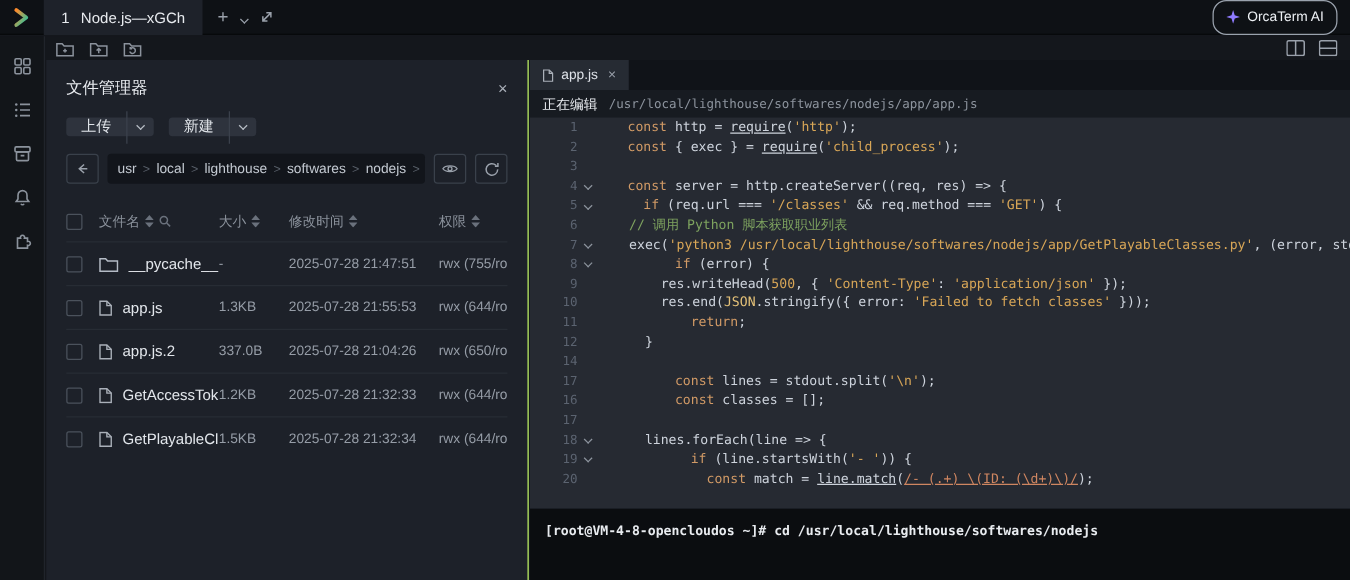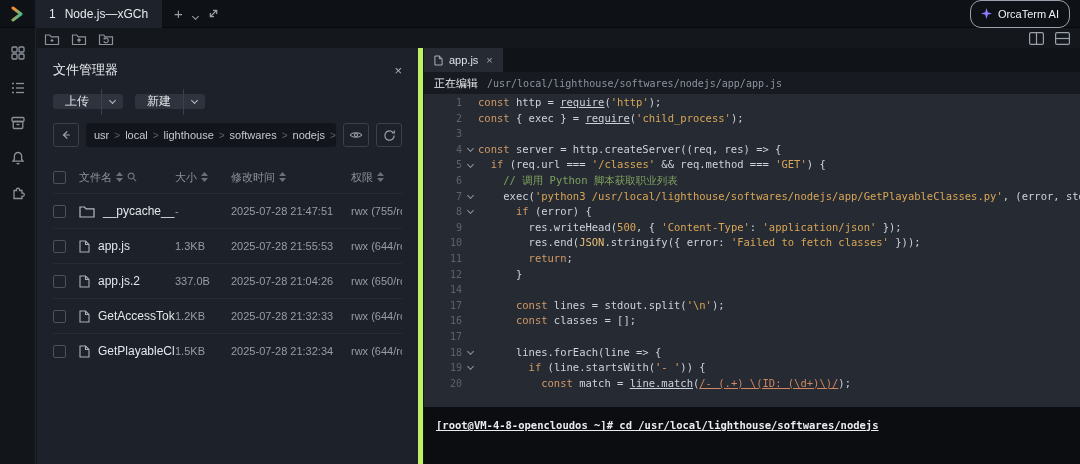--- a/index.html
+++ b/index.html
@@ -29,21 +29,21 @@
   .tb-ic { color:#8b929c; display:flex; align-items:center; }
 
   
   .rail { position:absolute; left:0; top:29px; width:36px; height:435px; background:#121519;
           border-right:1px solid #20242b; display:flex; flex-direction:column; align-items:center;
           padding-top:14px; gap:15px; color:#8b929c; }
   .rail .ric { display:flex; align-items:center; justify-content:center; width:20px; height:20px; }
 
   
   .fpanel { position:absolute; left:37px; top:48px; width:386px; height:416px;
-            background:#1d2129; border-right:5px solid #bef264; }
+            background:#1d2129; border-right:1px solid #bef264; }
   .fp-header { display:flex; align-items:center; justify-content:space-between; padding:13px 16px 9px; }
   .fp-title { font-size:13px; color:#e9ecf0; }
   .fp-close { color:#aab0b9; font-size:13px; cursor:default; }
   .fp-buttons { display:flex; gap:12px; padding:6px 16px 14px; }
   .btn { display:flex; align-items:center; background:#2e333d; border-radius:3px; height:15px;
          font-size:12px; color:#e0e4e9; }
   .btn .lbl { padding:0 12px; }
   .btn .caret { padding:0 8px; height:26px; display:flex; align-items:center; border-left:1px solid #3b414c; color:#b9bfc7; }
   .crumbrow { display:flex; align-items:center; gap:7px; padding:0 16px 12px; }
   .icon-box { width:26px; height:24px; border:1px solid #3a414b; border-radius:3px; flex:none;
@@ -74,35 +74,35 @@
   .epath { font-family:"DejaVu Sans Mono", monospace; font-size:10px; color:#8d949e; }
 
   .code { position:absolute; left:424px; top:94px; width:656px; height:313px; background:#262a32;
           font-family:"DejaVu Sans Mono", monospace; font-size:10.5px; line-height:15.6px;
           overflow:hidden; padding-top:1px; }
   .code-line { display:flex; height:15.6px; white-space:pre; }
   .ln { width:38px; flex:none; text-align:right; color:#5b6370; font-size:10px; }
   .fold { width:16px; flex:none; display:flex; align-items:center; justify-content:center; }
   .fold .chev { border-color:#8d949e; margin-top:-2px; }
   .lc { flex:1; overflow:hidden; }
-  .seg-k { color:#d19a66; }
+  .seg-k { color:#d19a66;margin-left:24px; }
   .seg-s { color:#d8a657; }
   .seg-c { color:#7ea35f; }
   .seg-n { color:#d8a657; }
   .seg-t { color:#e3c078; }
   .seg-p { color:#cdd3dc; }
   .seg-u { text-decoration:underline; color:#cdd3dc; }
   .seg-r { color:#cf8661; }
   .seg-r.seg-u { text-decoration:underline; }
 
   
   .terminal { position:absolute; left:424px; top:407px; width:656px; height:57px; background:#0b0d10;
               padding:8px 12px; font-family:"DejaVu Sans Mono", monospace; font-size:10.5px;
               font-weight:bold; color:#e8ebef; line-height:20px; }
-  .tline { white-space:pre; overflow:hidden;text-decoration:underline; }
+  .tline { white-space:pre; overflow:hidden; }
   .cursor { display:inline-block; width:7px; height:13px; border:1px solid #ced3d9;
             vertical-align:-2px; margin-left:1px; }
 
   svg { display:block; }
 </style>
 </head>
 <body>
 
 <div class="screen">
 

